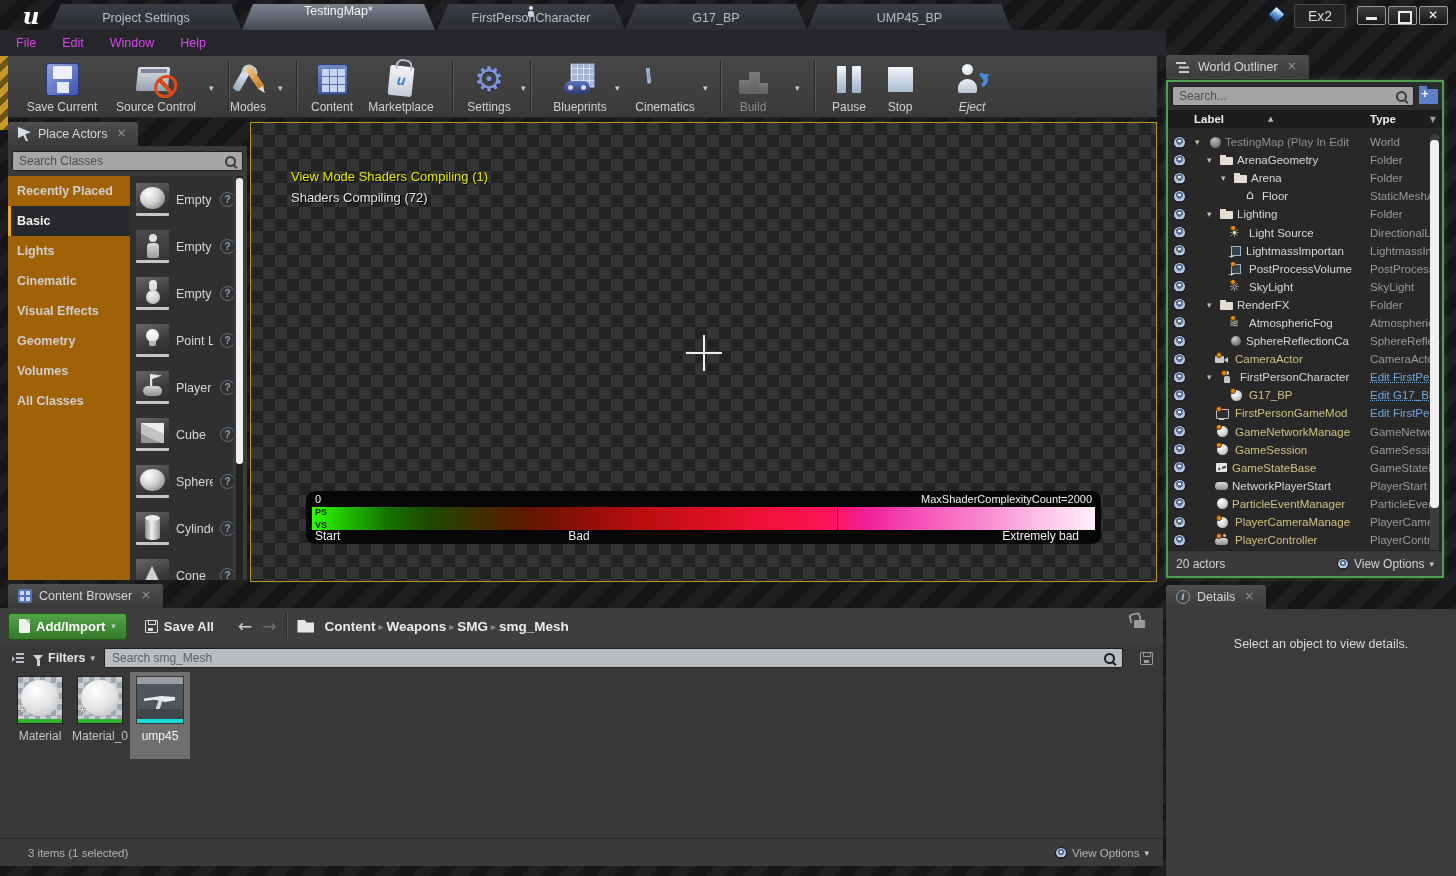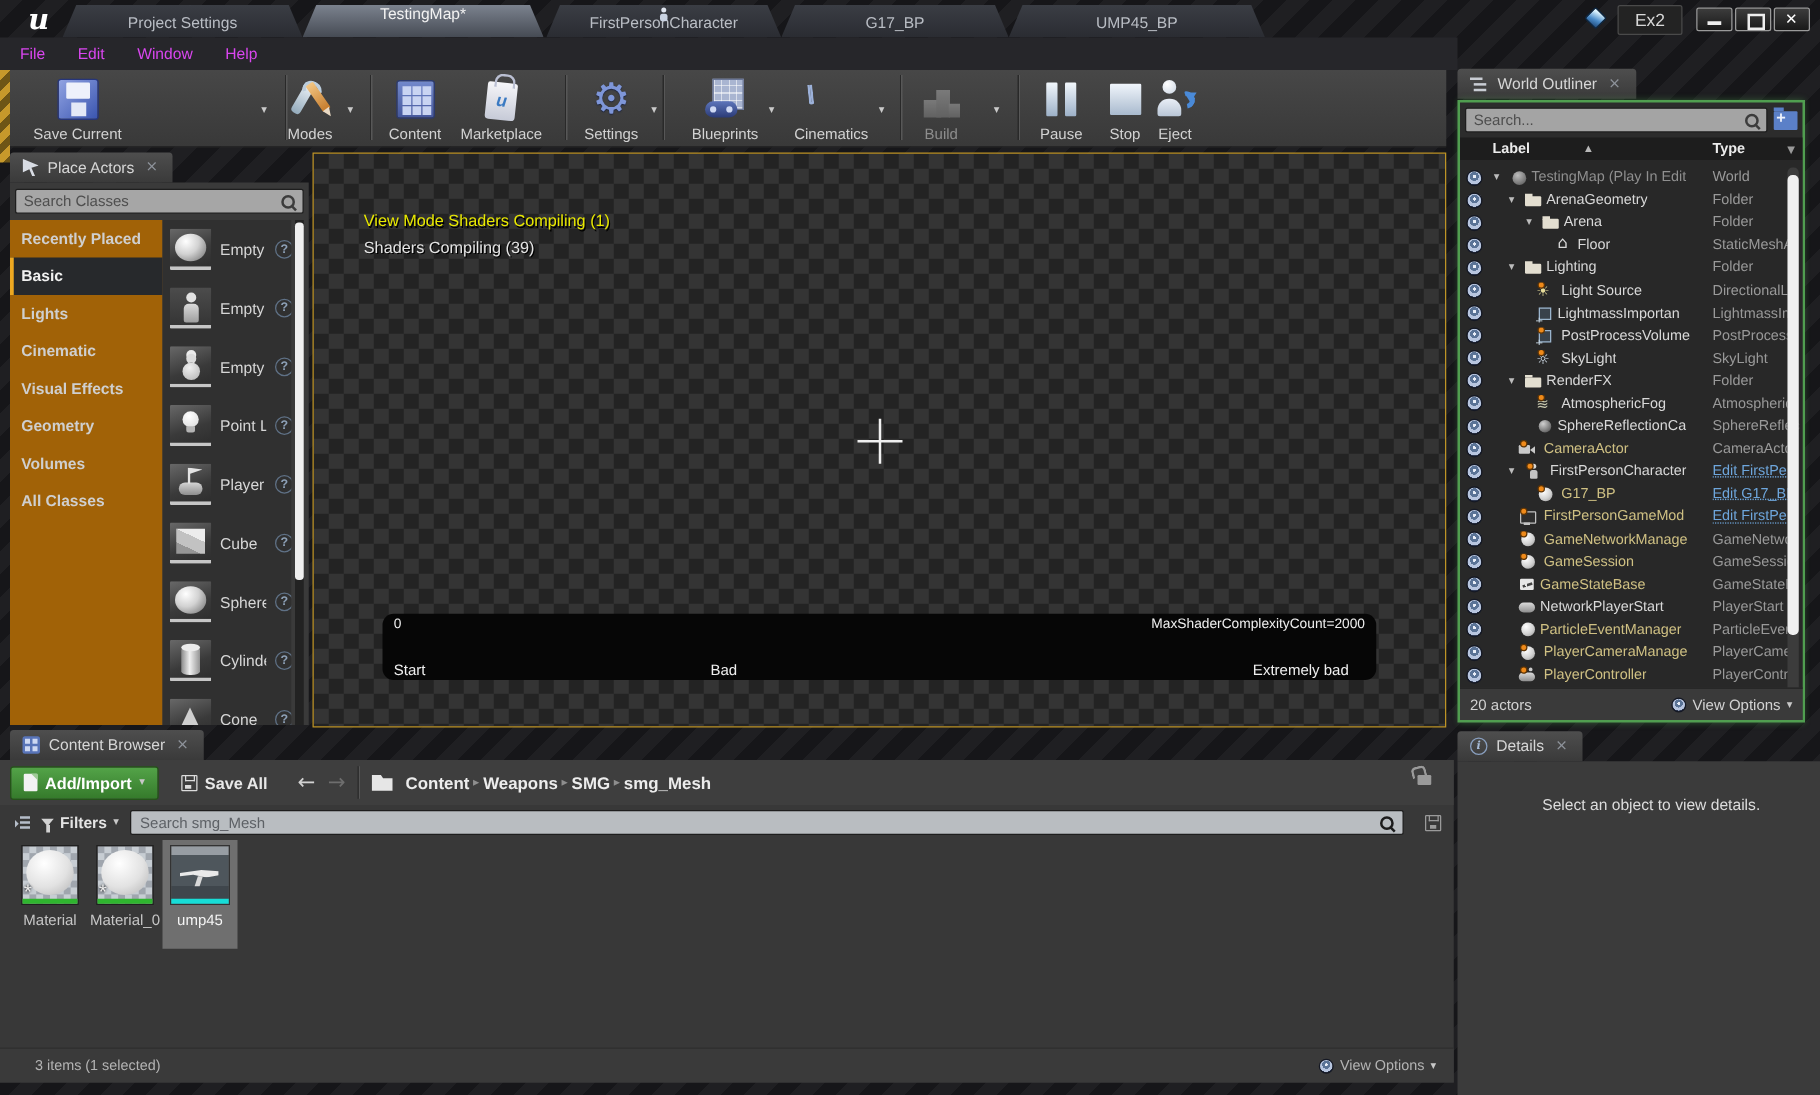--- a/index.html
+++ b/index.html
@@ -373,20 +373,26 @@
   </div>
 
   <div class="goldedge"></div>
   <div class="toolbar">
     <div class="tb" style="left:8px; width:92px;">
       <span class="icoarea">
           <span class="ico-save"></span>
         </span>
       <span class="tlabel">Save Current</span>
     </div>
+    <div class="tb" style="left:100px; width:96px;">
+      <span class="icoarea">
+          <span class="ico-sc"></span>
+        </span>
+      <span class="tlabel">Source Control</span>
+    </div>
     <span class="darr glyph" style="left:201px;">▾</span>
     <span class="tsep" style="left:220px;"></span>
     <div class="tb" style="left:212px; width:56px;">
       <span class="icoarea">
           <span class="ico-modes">
             <i class="wrench"></i>
             <i class="pencil"></i>
           </span>
         </span>
       <span class="tlabel">Modes</span>
@@ -452,21 +458,21 @@
           </span>
         </span>
       <span class="tlabel">Pause</span>
     </div>
     <div class="tb" style="left:870px; width:44px;">
       <span class="icoarea">
           <span class="ico-stop"></span>
         </span>
       <span class="tlabel">Stop</span>
     </div>
-    <div class="tb" style="left:908px; width:48px;">
+    <div class="tb" style="left:940px; width:48px;font-style:italic;">
       <span class="icoarea">
           <span class="ico-eject">
             <i class="arr"></i>
           </span>
         </span>
       <span class="tlabel">Eject</span>
     </div>
   </div>
 
   <div class="ptab" style="left:8px; top:122px;">
@@ -536,27 +542,32 @@
         <span class="q">?</span>
       </div>
     </div>
     <div class="pa-scroll">
       <div class="pa-thumbbar"></div>
     </div>
   </div>
 
   <div class="viewport">
     <div class="vstat1">View Mode Shaders Compiling (1)</div>
-    <div class="vstat2">Shaders Compiling (39)</div>
+    <div class="vstat2">Shaders Compiling (72)</div>
     <div class="cross-v"></div>
     <div class="cross-h"></div>
     <div class="legend">
       <div class="leg-top">
         <span>0</span>
         <span>MaxShaderComplexityCount=2000</span>
+      </div>
+      <div class="leg-bar">
+        <span class="leg-ps">PS</span>
+        <span class="leg-vs">VS</span>
+        <span class="leg-div"></span>
       </div>
       <span class="leg-good">Start</span>
       <span class="leg-bad">Bad</span>
       <span class="leg-ebad">Extremely bad</span>
     </div>
   </div>
 
   <div class="ptab" style="left:1166px; top:55px;">
     <span class="ol-tabico"></span>
     <span>World Outliner</span>

